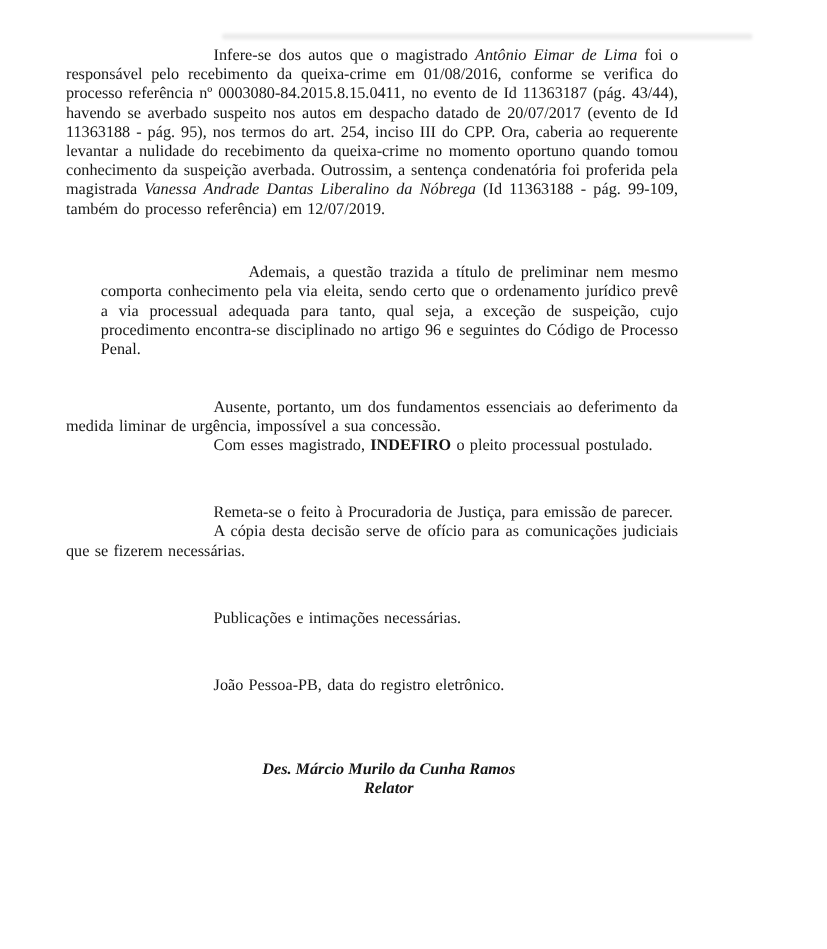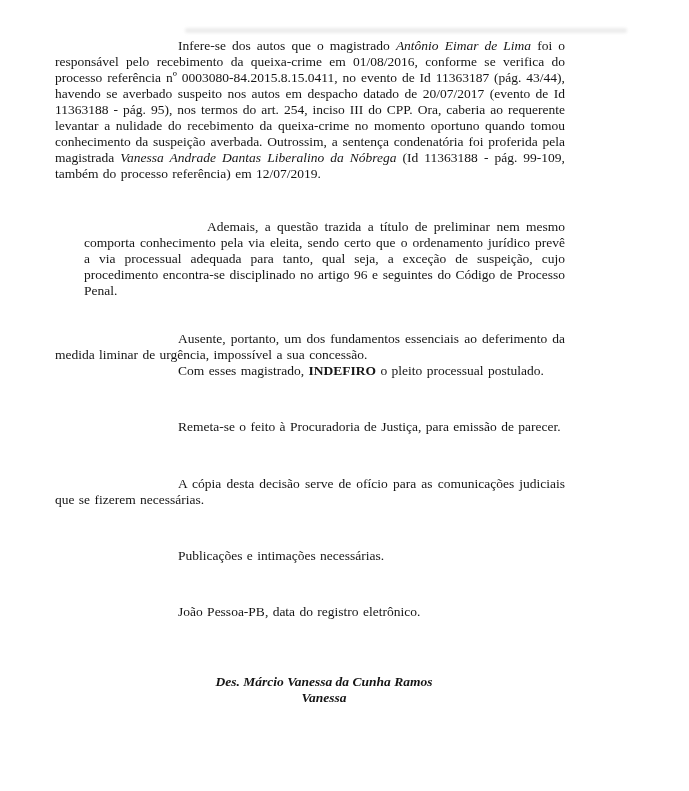--- a/index.html
+++ b/index.html
@@ -29,21 +29,21 @@
     text-align: justify;
     text-indent: 123px;
     word-spacing: 1px;
   }
   .it { font-style: italic; }
   .bd { font-weight: bold; }
   .p1 { margin-bottom: 37px; }
   .p2 { margin-bottom: 32px; margin-left: 29px; }
   .p3 { }
   .p4 { margin-bottom: 40px; }
-  .p5 { margin-bottom: 41px; }
+  .p5 { }
   .p6 { margin-bottom: 40px; }
   .p7 { margin-bottom: 40px; }
   .p8 { margin-bottom: 54px; }
   .sig {
     width: 538px;
     text-align: center;
     font-size: 13.5px;
     line-height: 16px;
     font-weight: bold;
     font-style: italic;
@@ -77,17 +77,17 @@
 
   <p class="para p5"><span>Remeta-se o feito à Procuradoria de Justiça, para emissão de parecer.</span></p>
 
   <p class="para p6"><span>A cópia desta decisão serve de ofício para as comunicações judiciais que se fizerem necessárias.</span></p>
 
   <p class="para p7"><span>Publicações e intimações necessárias.</span></p>
 
   <p class="para p8"><span>João Pessoa-PB, data do registro eletrônico.</span></p>
 
   <div class="sig">
-    <div>Des. Márcio Vanessa da Cunha Ramos</div>
-    <div>Vanessa</div>
+    <div>Des. Márcio Murilo da Cunha Ramos</div>
+    <div>Relator</div>
   </div>
 
 </div>
 
 </body></html>

